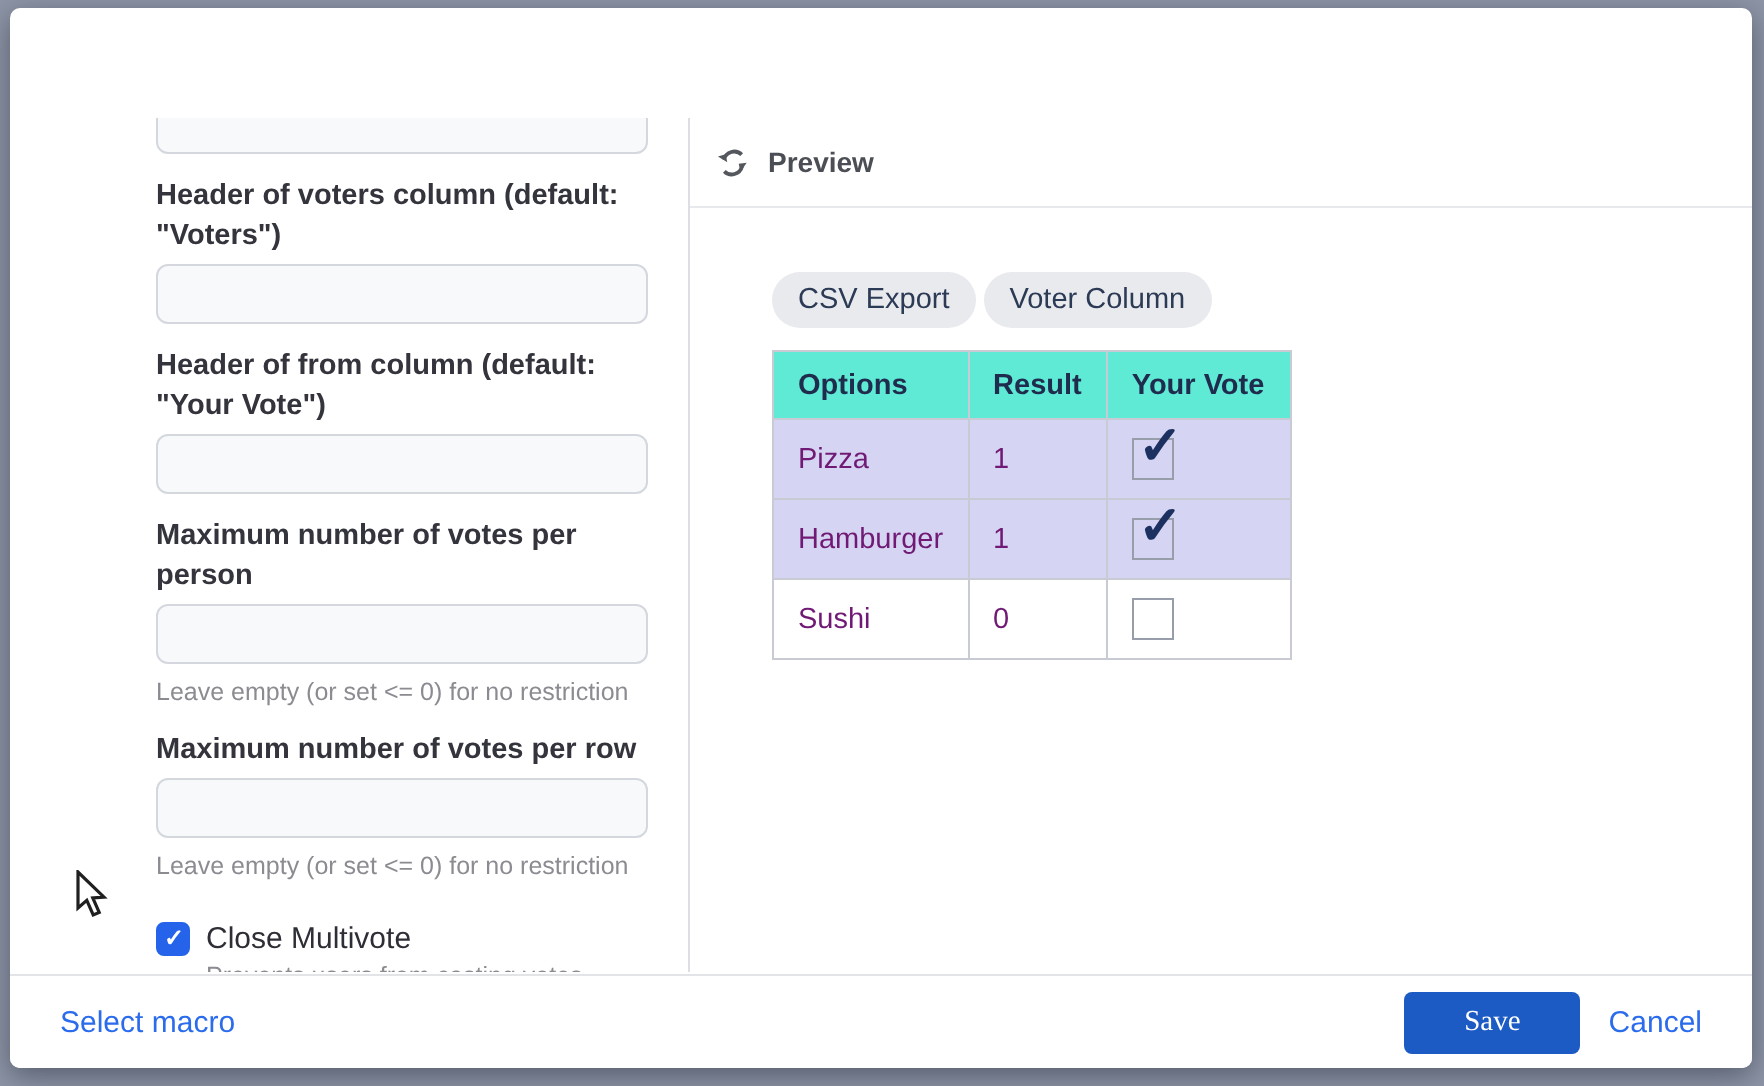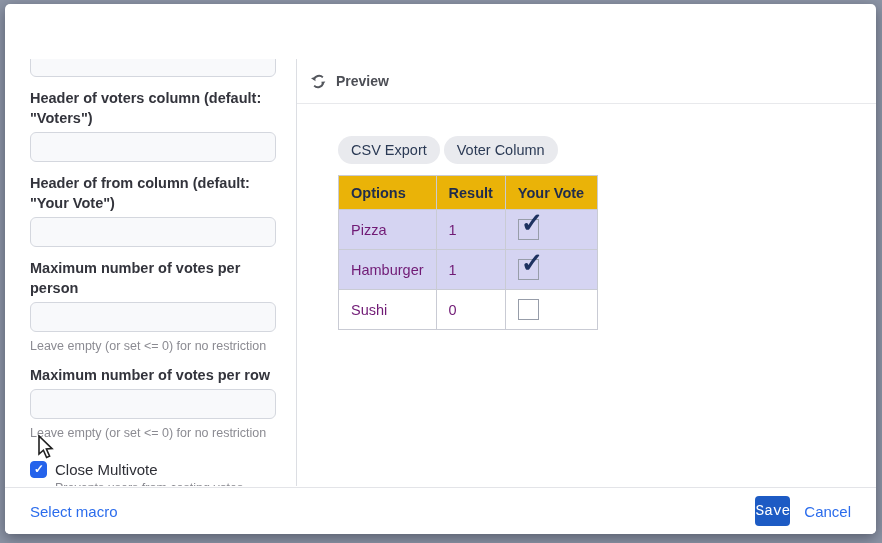--- a/index.html
+++ b/index.html
@@ -24,21 +24,21 @@
   .dialog-title {
     font-size:19px; font-weight:700; color:#1c3663; letter-spacing:.2px;
   }
   
   .dialog-body {
     position:absolute; top:55px; bottom:48px; left:0; right:0;
     display:flex;
   }
   .form-panel {
     width:291px; flex:none; overflow:hidden;
-    padding:0 20px 0 25px; position:relative;
+    padding:0 20px 0 25px; position:relative;margin-left:48px;
   }
   .field-input {
     width:100%; height:30px; display:block;
     background:#f8f9fb; border:1px solid #d4d7de; border-radius:6px;
     font-family:"Liberation Sans", sans-serif; font-size:14px; color:#33343c;
     padding:0 8px; outline:none;
   }
   .field-input.partial { margin-top:-12px; }
   .field-label {
     display:block; margin-top:11px; font-size:14.5px; font-weight:700;
@@ -79,21 +79,21 @@
     border:none; background:#e9eaee; color:#2b3a55; cursor:pointer;
     font-family:"Liberation Sans", sans-serif; font-size:14.5px;
     height:28px; padding:0 13px; border-radius:14px;
   }
   .vote-table { border-collapse:collapse; margin-top:11px; }
   .vote-table th, .vote-table td {
     border:1px solid #c9cbd4; text-align:left; font-size:14.5px;
     padding:0 12px;
   }
   .vote-table th {
-    background:#eab308; font-weight:700; color:#1f2c4d; height:34px;
+    background:#5eead4; font-weight:700; color:#1f2c4d; height:34px;
   }
   .vote-table td { height:40px; color:#701a75; background:#ffffff; }
   .vote-table col.c-options { width:93px; }
   .vote-table col.c-result  { width:69px; }
   .vote-table col.c-vote    { width:92px; }
   .vote-table tr[data-highlight="true"] td { background:#d5d4f2; }
   .vote-box {
     width:21px; height:21px; display:inline-block; position:relative;
     border:1px solid #979da9; background:transparent; vertical-align:middle;
   }
@@ -106,22 +106,22 @@
   .dialog-footer {
     position:absolute; left:0; right:0; bottom:0; height:47px;
     border-top:1px solid #e3e4e8; background:#ffffff;
     display:flex; align-items:center; justify-content:space-between;
     padding:0 25px;
   }
   .link { color:#2b6cec; font-size:15px; text-decoration:none; cursor:pointer; }
   .footer-actions { display:flex; align-items:center; gap:14px; }
   .save-btn {
     border:none; background:#1d5bc4; color:#ffffff; cursor:pointer;
-    font-family:Liberation Mono, monospace; font-size:14.5px;
-    padding:7px 0; border-radius:4px;
+    font-family:Liberation Serif, serif; font-size:14.5px;
+    padding:7px 30px; border-radius:4px;
   }
   
   .mouse-cursor { position:absolute; left:33px; top:431px; z-index:50; pointer-events:none; }
 </style>
 </head>
 <body>
 
 <div class="dialog">
 
 

